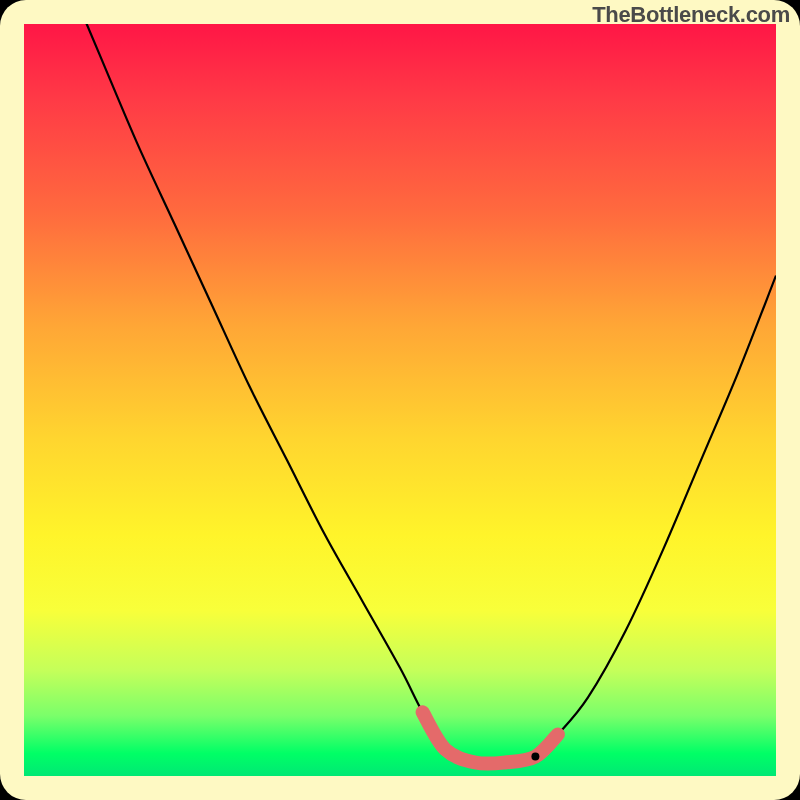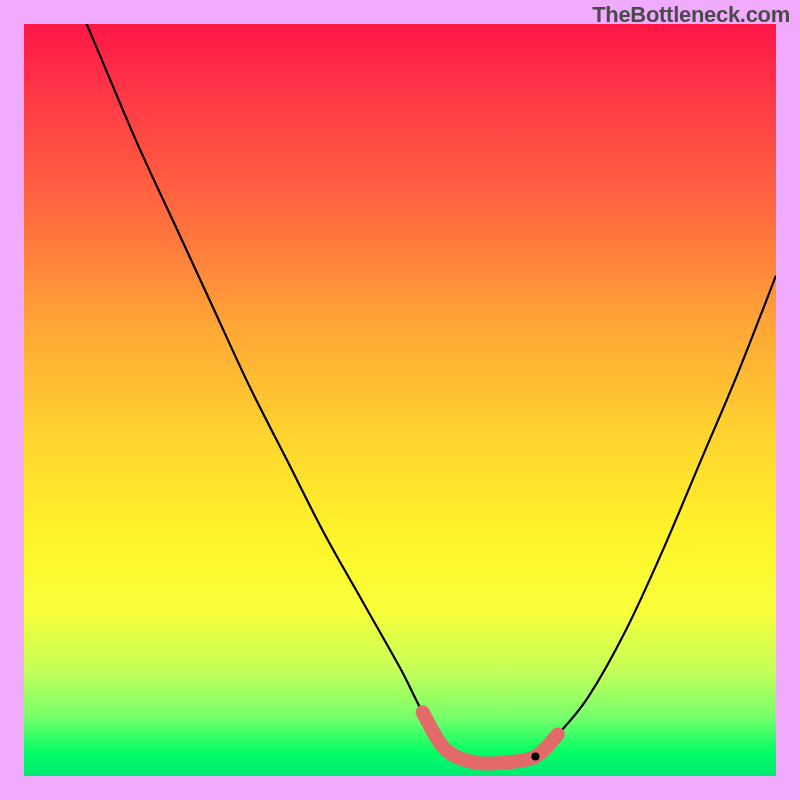--- a/index.html
+++ b/index.html
@@ -2,21 +2,22 @@
 <html><head>
 <meta charset="utf-8">
 <style>
   * { margin: 0; padding: 0; box-sizing: border-box; }
   html, body { width: 800px; height: 800px; overflow: hidden; }
   body { background: #000; position: relative; }
   .frame {
     position: absolute;
     top: 0; left: 0;
     width: 800px; height: 800px;
-    background: #f0abfc;
+    background: #fef9c3;
+    border-radius: 26px;
   }
   .plot-area {
     position: absolute;
     top: 24px;
     left: 24px;
     width: 752px;
     height: 752px;
     background: linear-gradient(to bottom,
       #ff1646 0%,
       #ff3a46 10%,

